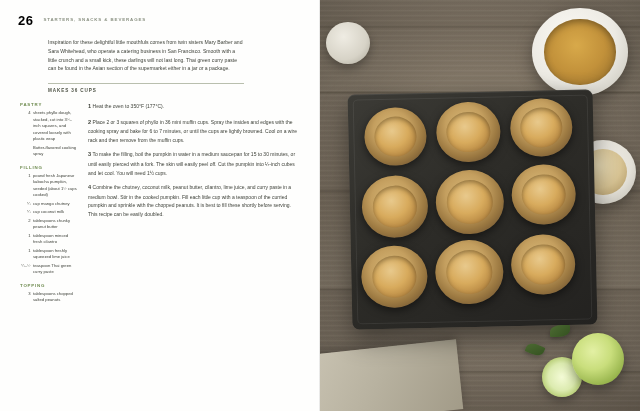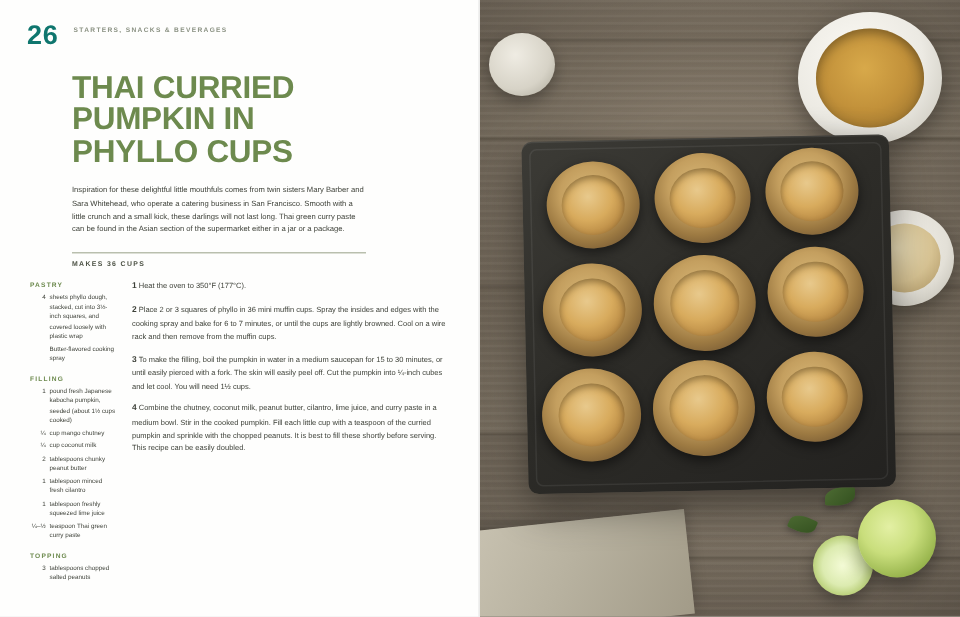--- a/index.html
+++ b/index.html
@@ -30,22 +30,22 @@
     box-sizing: border-box;
     padding: 14px 16px 10px 18px;
   }
 
   .page-header {
     display: flex;
     align-items: flex-start;
     gap: 10px;
   }
   .folio {
-    font-size: 18px;
-    color: #0f766e;
+    font-size: 13px;
+    color: #000000;
     font-weight: 700;
     line-height: 1;
     letter-spacing: 0.5px;
   }
   .running-head {
     font-size: 4.4px;
     letter-spacing: 0.9px;
     color: #8a9182;
     font-weight: 700;
     text-transform: uppercase;
@@ -336,23 +336,20 @@
 
 <div class="spread">
 
   <div class="left-page">
 
     <div class="page-header">
       <div class="folio">26</div>
       <div class="running-head">Starters, Snacks &amp; Beverages</div>
     </div>
 
-    <div class="title-block">
-      <div class="recipe-title">THAI CURRIED PUMPKIN IN PHYLLO CUPS</div>
-    </div>
 
     <div class="headnote">Inspiration for these delightful little mouthfuls comes from twin sisters Mary Barber and Sara Whitehead, who operate a catering business in San Francisco. Smooth with a little crunch and a small kick, these darlings will not last long. Thai green curry paste can be found in the Asian section of the supermarket either in a jar or a package.</div>
 
     <div class="makes-rule">
       <div class="makes">
         <span>MAKES</span>
         <span class="makes-count">36 CUPS</span>
       </div>
     </div>
 

